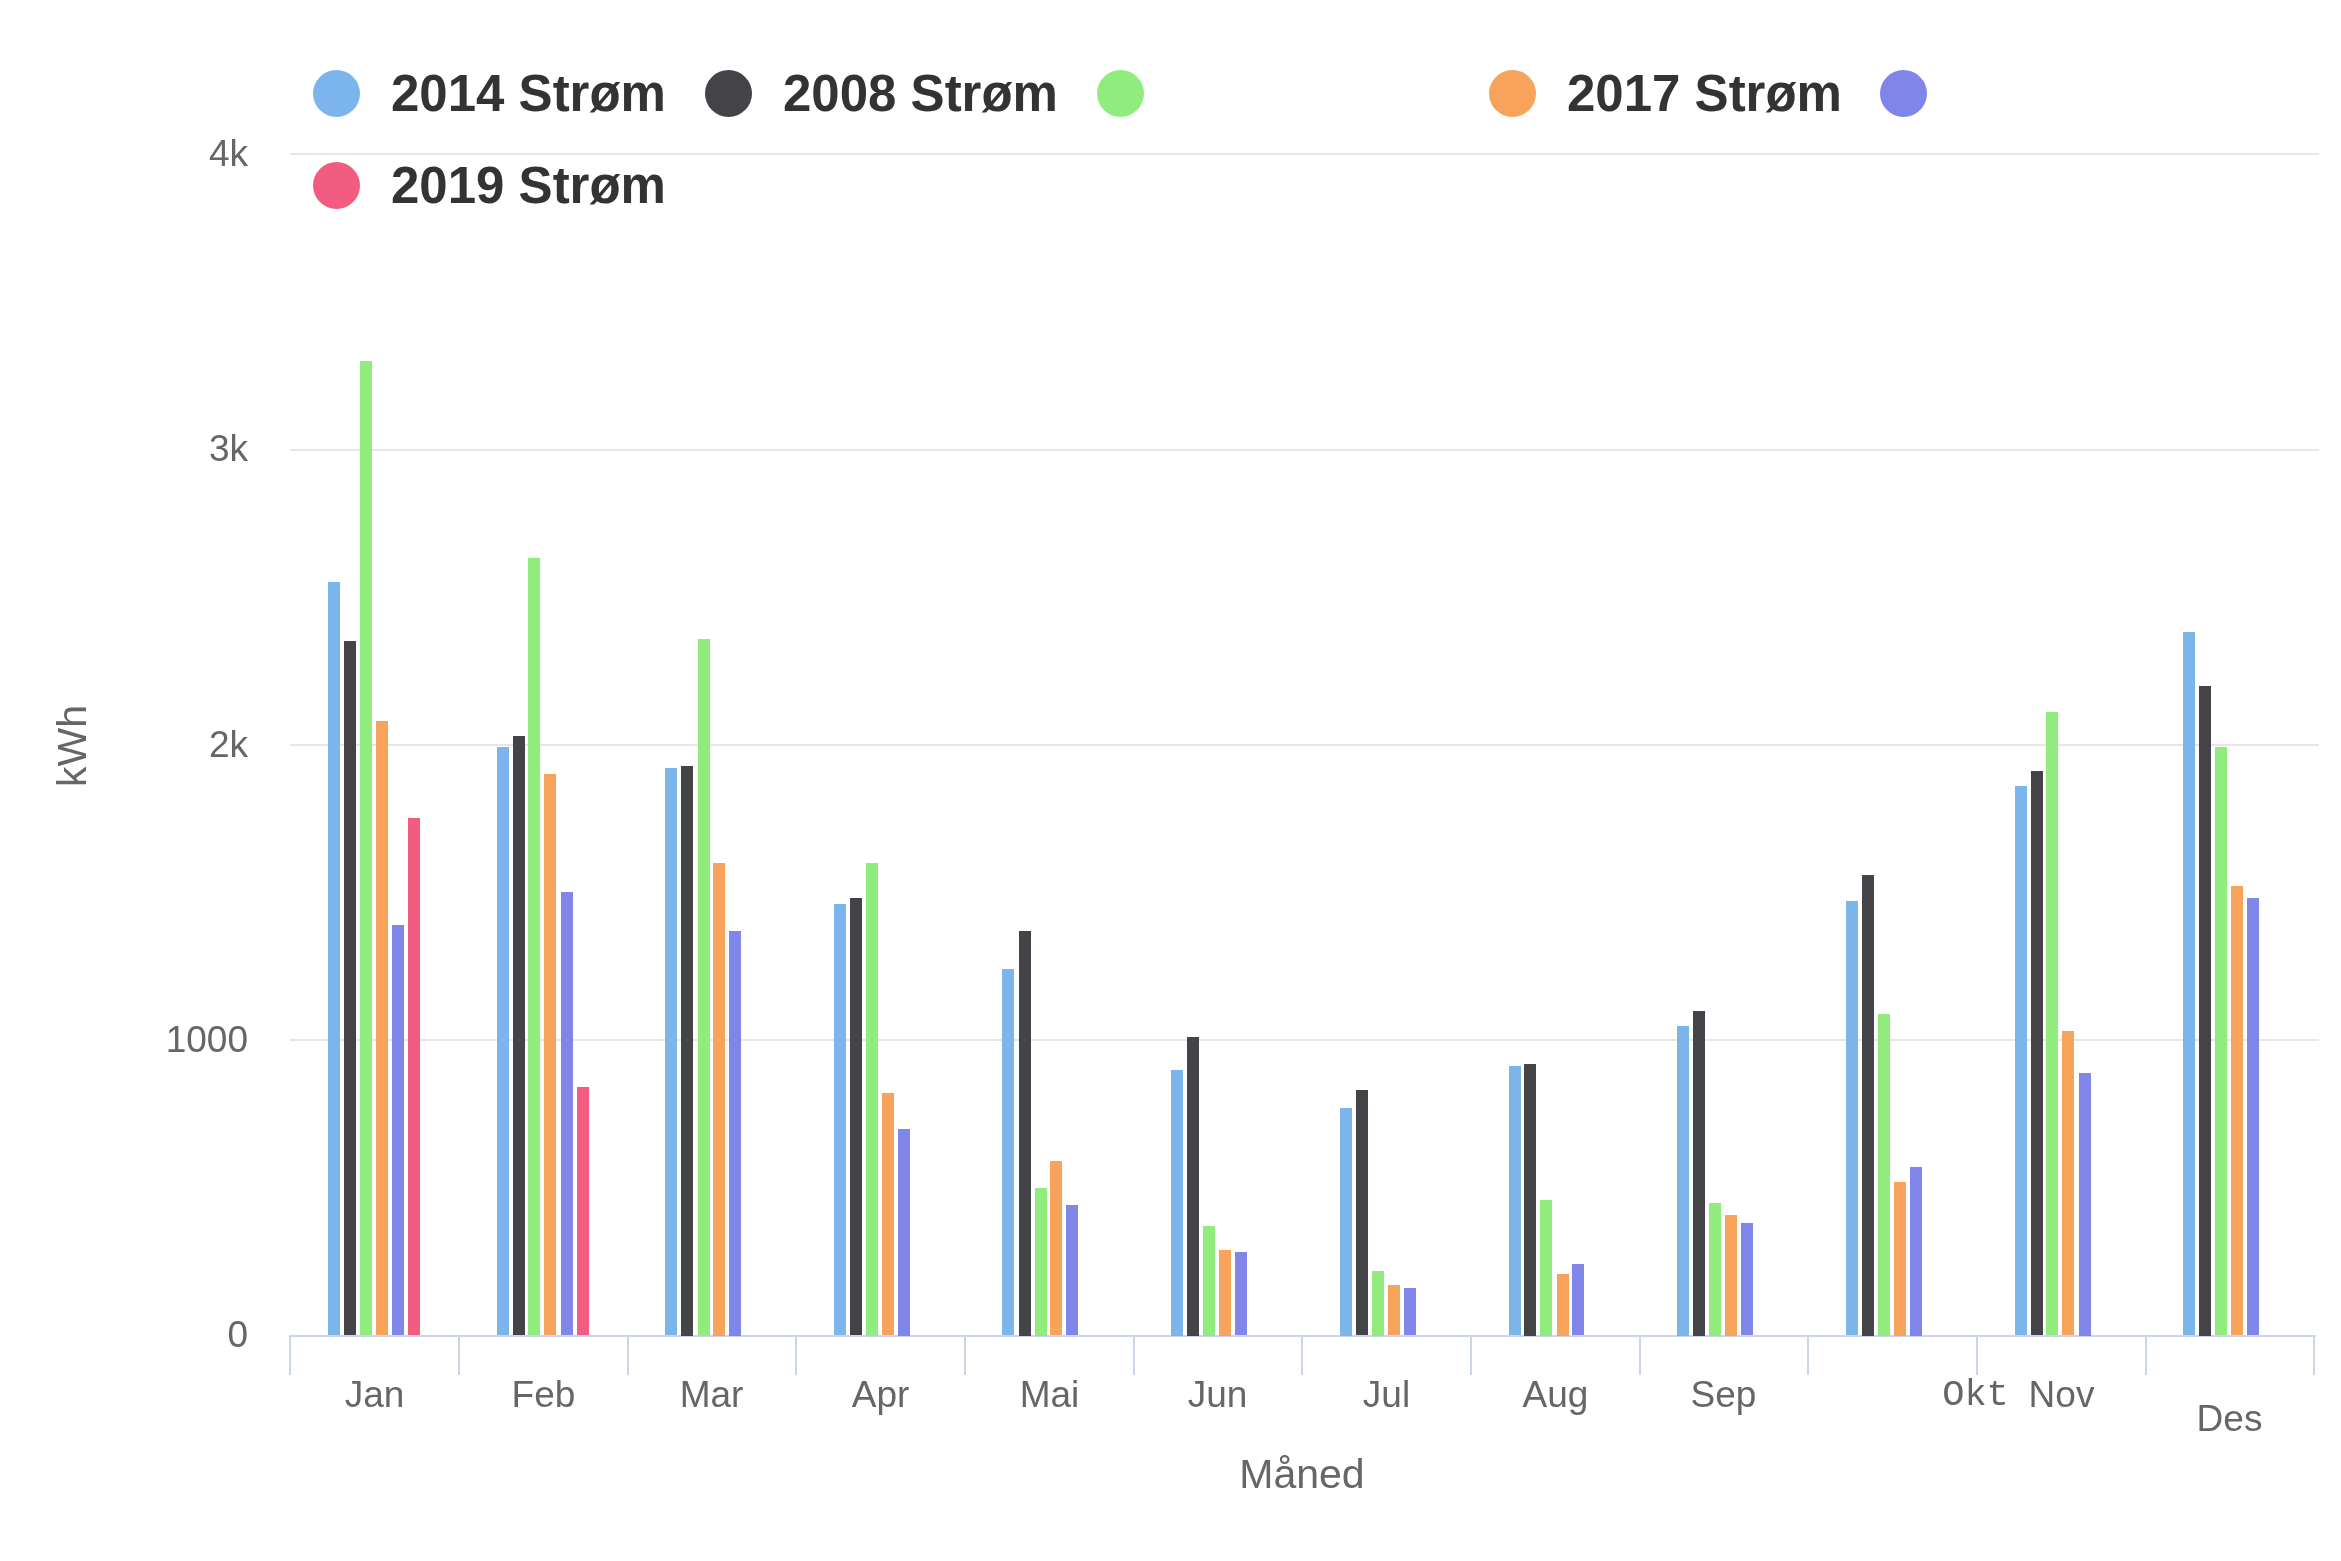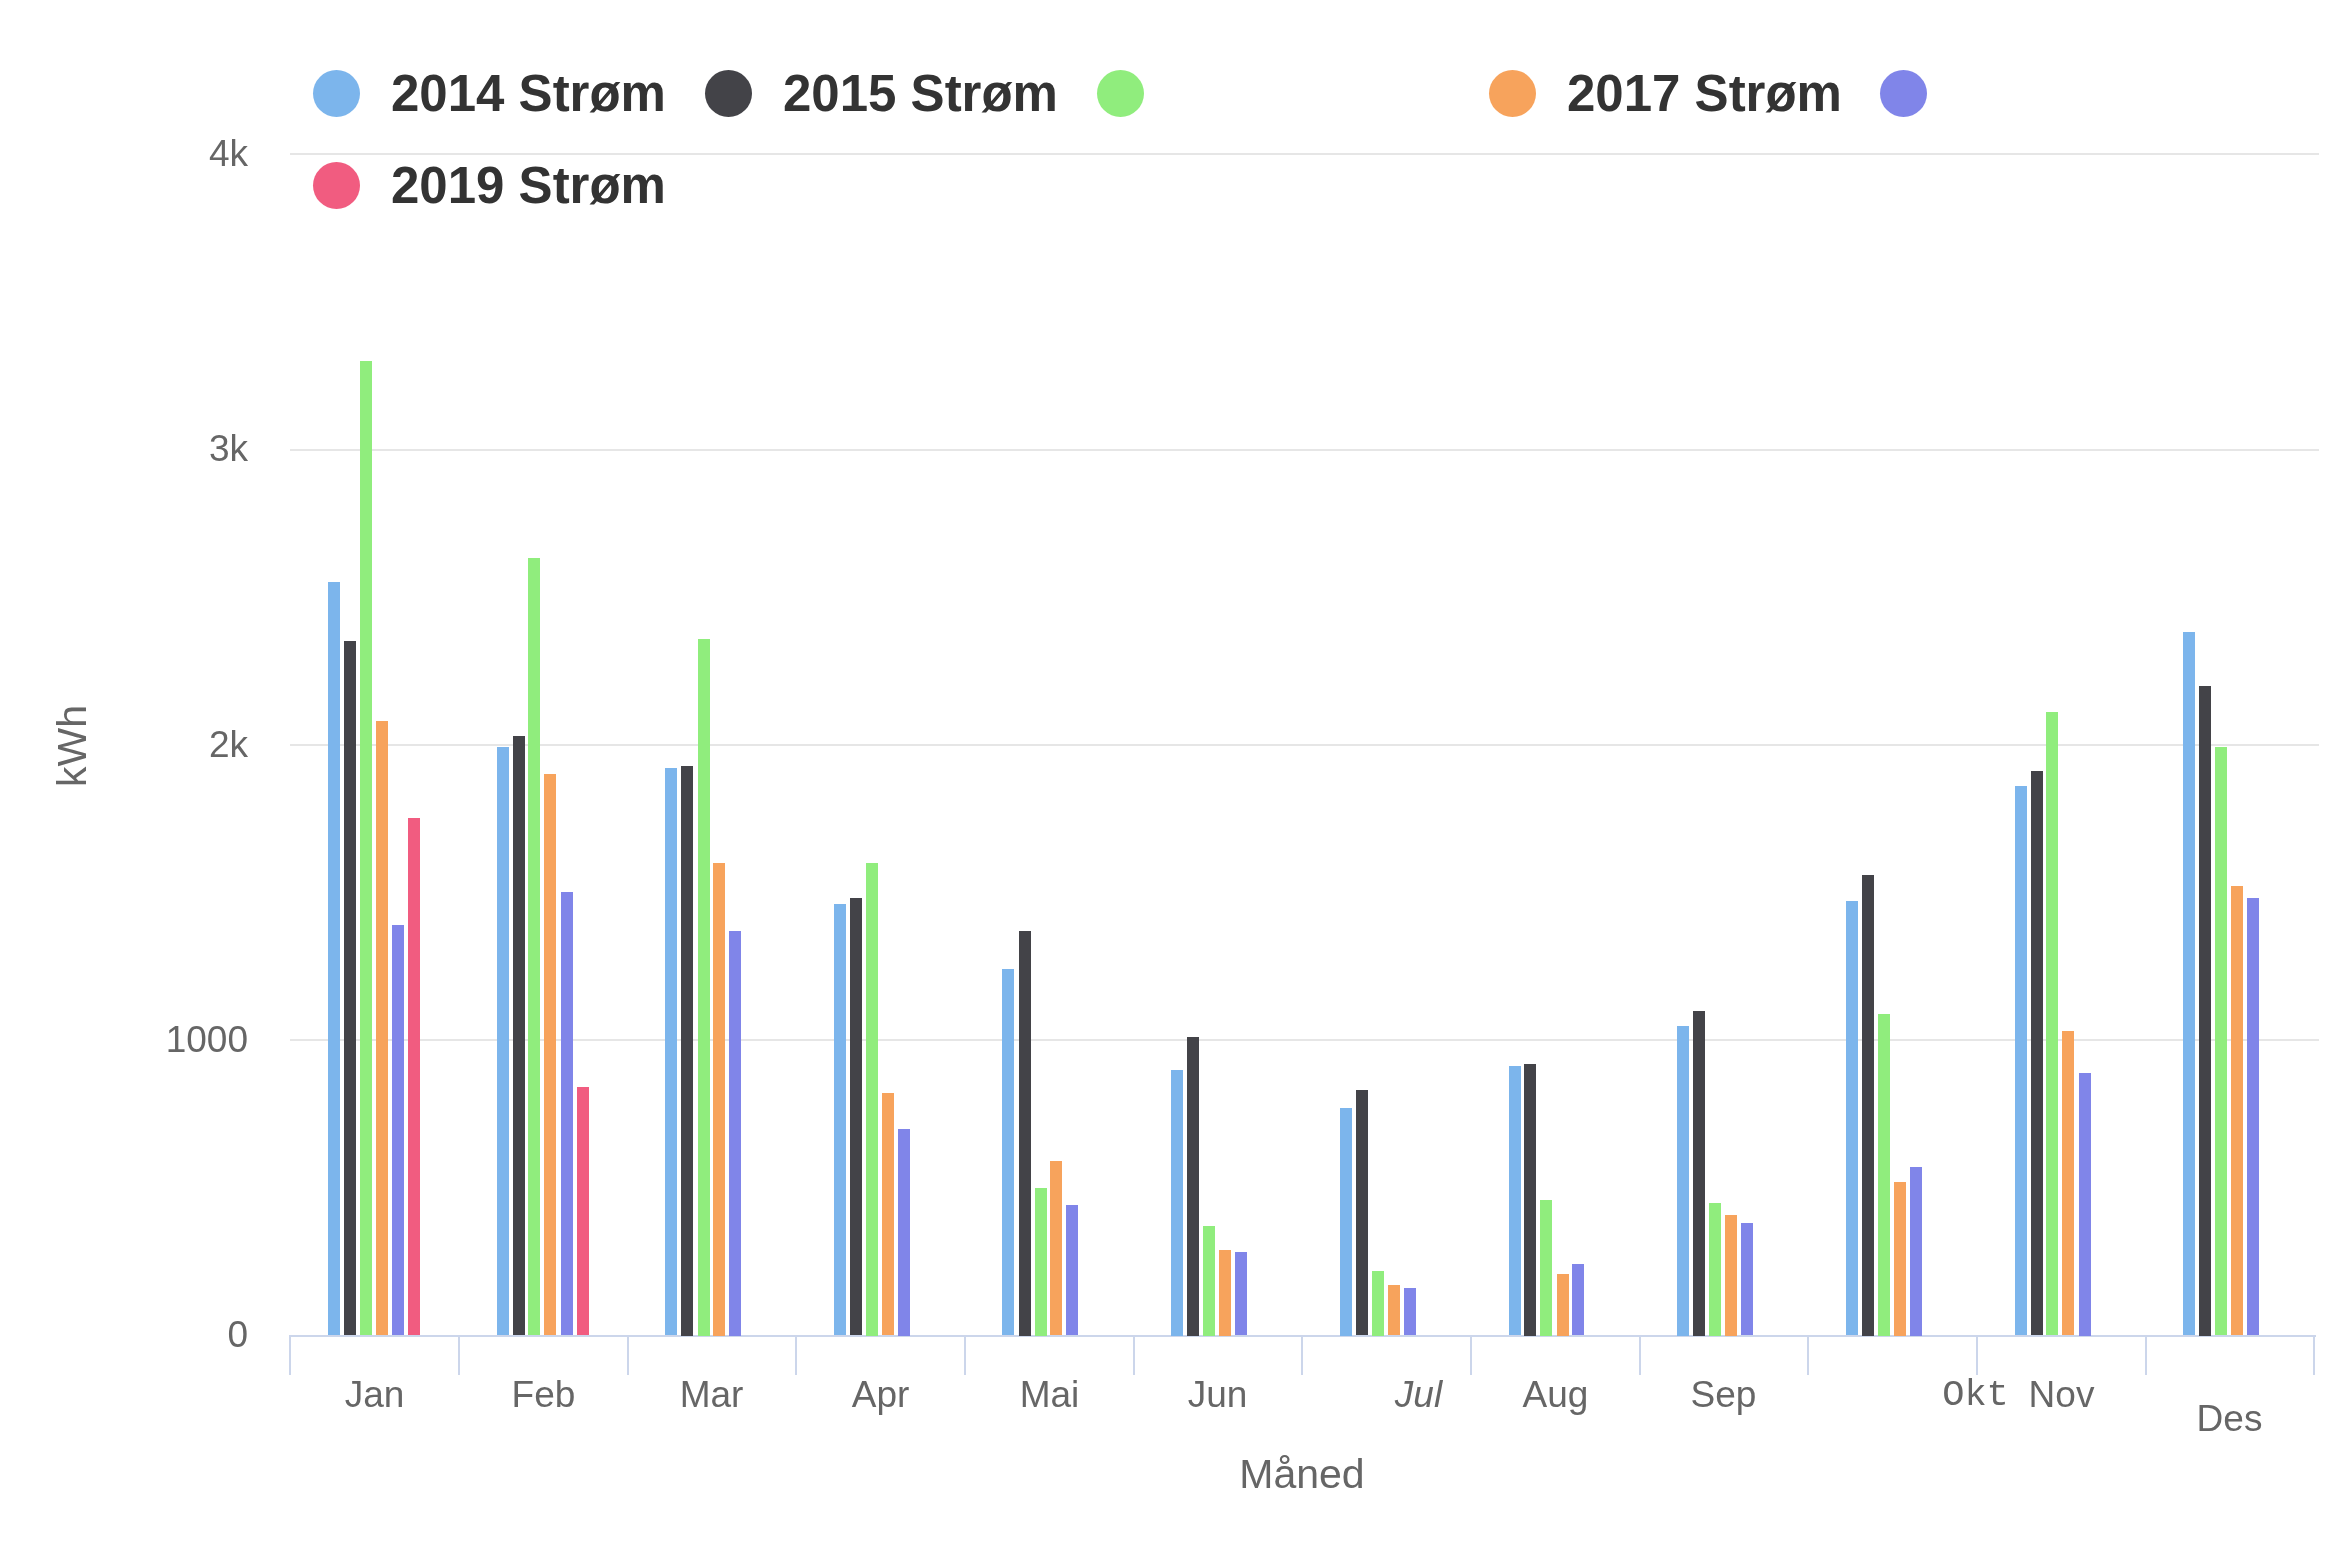--- a/index.html
+++ b/index.html
@@ -105,21 +105,21 @@
       <div class="x-tick" style="left: 1807px; top: 1335px; height: 40px; background: rgb(204, 214, 235);"></div>
       <div class="x-tick" style="left: 1976px; top: 1335px; height: 40px; background: rgb(204, 214, 235);"></div>
       <div class="x-tick" style="left: 2145px; top: 1335px; height: 40px; background: rgb(204, 214, 235);"></div>
       <div class="x-tick" style="left: 2313px; top: 1335px; height: 40px; background: rgb(204, 214, 235);"></div>
       <div class="month-label" style="left: 290px; width: 169px; top: 1374px;">Jan</div>
       <div class="month-label" style="left: 459px; width: 169px; top: 1374px;">Feb</div>
       <div class="month-label" style="left: 627px; width: 169px; top: 1374px;">Mar</div>
       <div class="month-label" style="left: 796px; width: 169px; top: 1374px;">Apr</div>
       <div class="month-label" style="left: 965px; width: 169px; top: 1374px;">Mai</div>
       <div class="month-label" style="left: 1133px; width: 169px; top: 1374px;">Jun</div>
-      <div class="month-label" style="left: 1334px; width: 169px; top: 1374px; font-style: italic;">Jul</div>
+      <div class="month-label" style="left: 1302px; width: 169px; top: 1374px;">Jul</div>
       <div class="month-label" style="left: 1471px; width: 169px; top: 1374px;">Aug</div>
       <div class="month-label" style="left: 1639px; width: 169px; top: 1374px;">Sep</div>
       <div class="month-label" style="left: 1891px; width: 169px; top: 1374px; font-family: Liberation Mono, monospace;">Okt</div>
       <div class="month-label" style="left: 1977px; width: 169px; top: 1374px;">Nov</div>
       <div class="month-label" style="left: 2145px; width: 169px; top: 1374px; margin-top: 24px;">Des</div>
       <div class="bar" title="2014 Strøm: 2550 kWh" style="left: 328px; width: 12px; top: 582px; height: 753px; background: rgb(124, 181, 236);"></div>
       <div class="bar" title="2014 Strøm: 1990 kWh" style="left: 497px; width: 12px; top: 747px; height: 588px; background: rgb(124, 181, 236);"></div>
       <div class="bar" title="2014 Strøm: 1920 kWh" style="left: 665px; width: 12px; top: 768px; height: 567px; background: rgb(124, 181, 236);"></div>
       <div class="bar" title="2014 Strøm: 1460 kWh" style="left: 834px; width: 12px; top: 904px; height: 431px; background: rgb(124, 181, 236);"></div>
       <div class="bar" title="2014 Strøm: 1240 kWh" style="left: 1002px; width: 12px; top: 969px; height: 366px; background: rgb(124, 181, 236);"></div>
@@ -181,21 +181,21 @@
       <div class="bar" title="2019 Strøm: 1750 kWh" style="left: 408px; width: 12px; top: 818px; height: 517px; background: rgb(241, 92, 128);"></div>
       <div class="bar" title="2019 Strøm: 840 kWh" style="left: 577px; width: 12px; top: 1087px; height: 248px; background: rgb(241, 92, 128);"></div>
     </div>
   <div id="legend">
       <div class="legend-item" style="left: 313px; top: 67px; align-items: center;">
         <div class="legend-swatch" style="background: rgb(124, 181, 236);"></div>
         <div class="legend-label">2014 Strøm</div>
       </div>
       <div class="legend-item" style="left: 705px; top: 67px;">
         <div class="legend-swatch" style="background: rgb(67, 67, 72);"></div>
-        <div class="legend-label">2015 Strøm</div>
+        <div class="legend-label">2008 Strøm</div>
       </div>
       <div class="legend-item" style="left: 1097px; top: 67px;">
         <div class="legend-swatch" style="background: rgb(144, 237, 125);"></div>
       </div>
       <div class="legend-item" style="left: 1489px; top: 67px;">
         <div class="legend-swatch" style="background: rgb(247, 163, 92);"></div>
         <div class="legend-label">2017 Strøm</div>
       </div>
       <div class="legend-item" style="left: 1880px; top: 67px;">
         <div class="legend-swatch" style="background: rgb(128, 133, 233);"></div>

